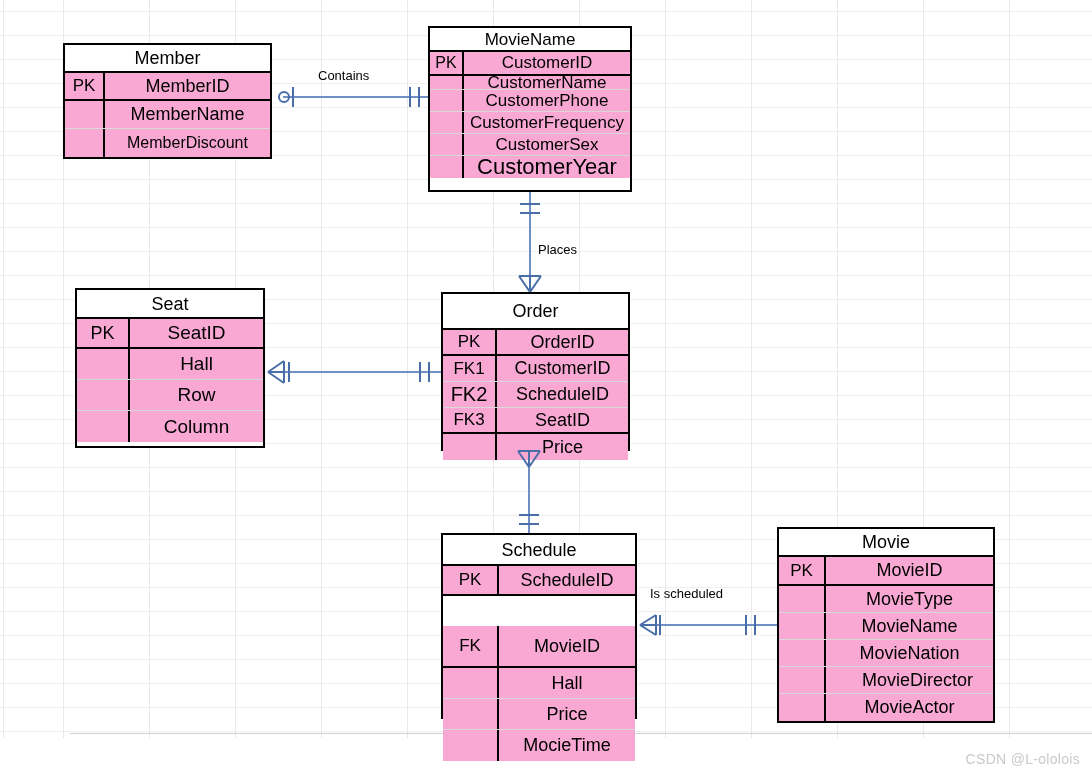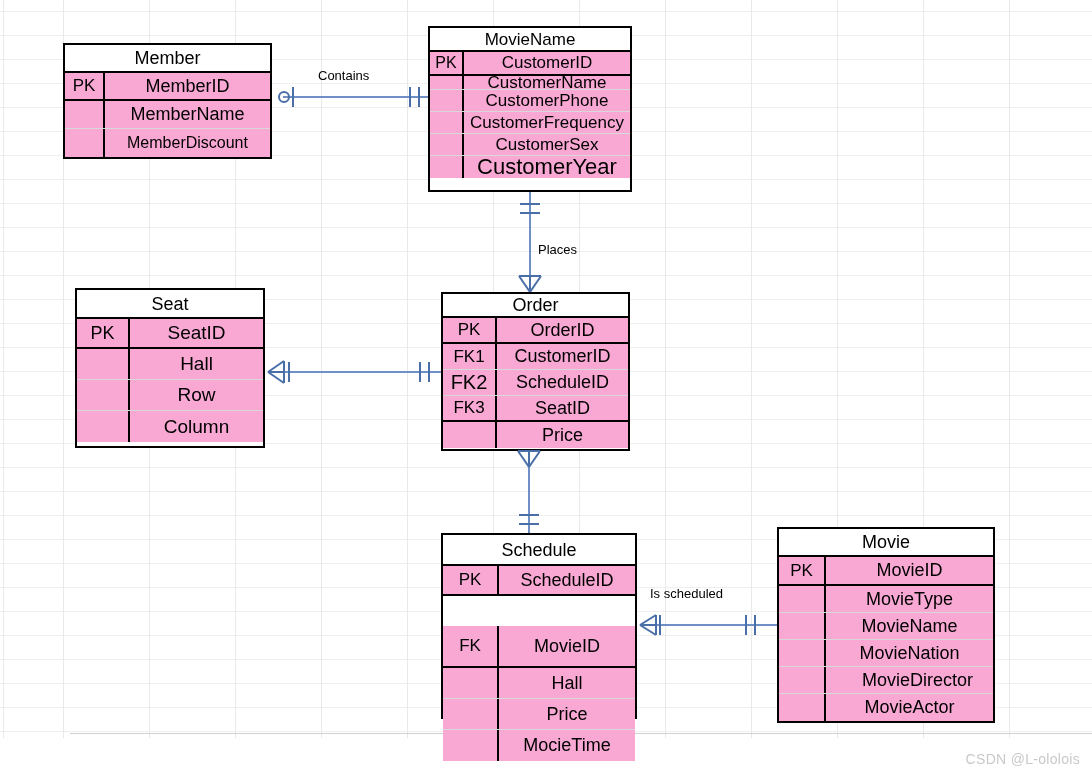--- a/index.html
+++ b/index.html
@@ -188,21 +188,21 @@
         <div class="ncell" style="font-size:19px;">Row</div>
       </div>
       <div class="ent-row" style="height:31px;">
         <div class="kcell" style="width:53px; font-size:18px;"></div>
         <div class="ncell" style="font-size:19px;">Column</div>
       </div>
     </div>
   </div>
 
   <div class="entity" style="left:441px; top:292px; width:189px; height:159px;">
-    <div class="ent-title" style="height:24px; font-size:18px;">Order</div>
+    <div class="ent-title" style="height:36px; font-size:18px;">Order</div>
     <div class="ent-rows">
       <div class="ent-row key-sep" style="height:26px;">
         <div class="kcell" style="width:54px; font-size:17px;">PK</div>
         <div class="ncell" style="font-size:18px;">OrderID</div>
       </div>
       <div class="ent-row thin-sep" style="height:26px;">
         <div class="kcell" style="width:54px; font-size:17px;">FK1</div>
         <div class="ncell" style="font-size:18px;">CustomerID</div>
       </div>
       <div class="ent-row thin-sep" style="height:26px;">

